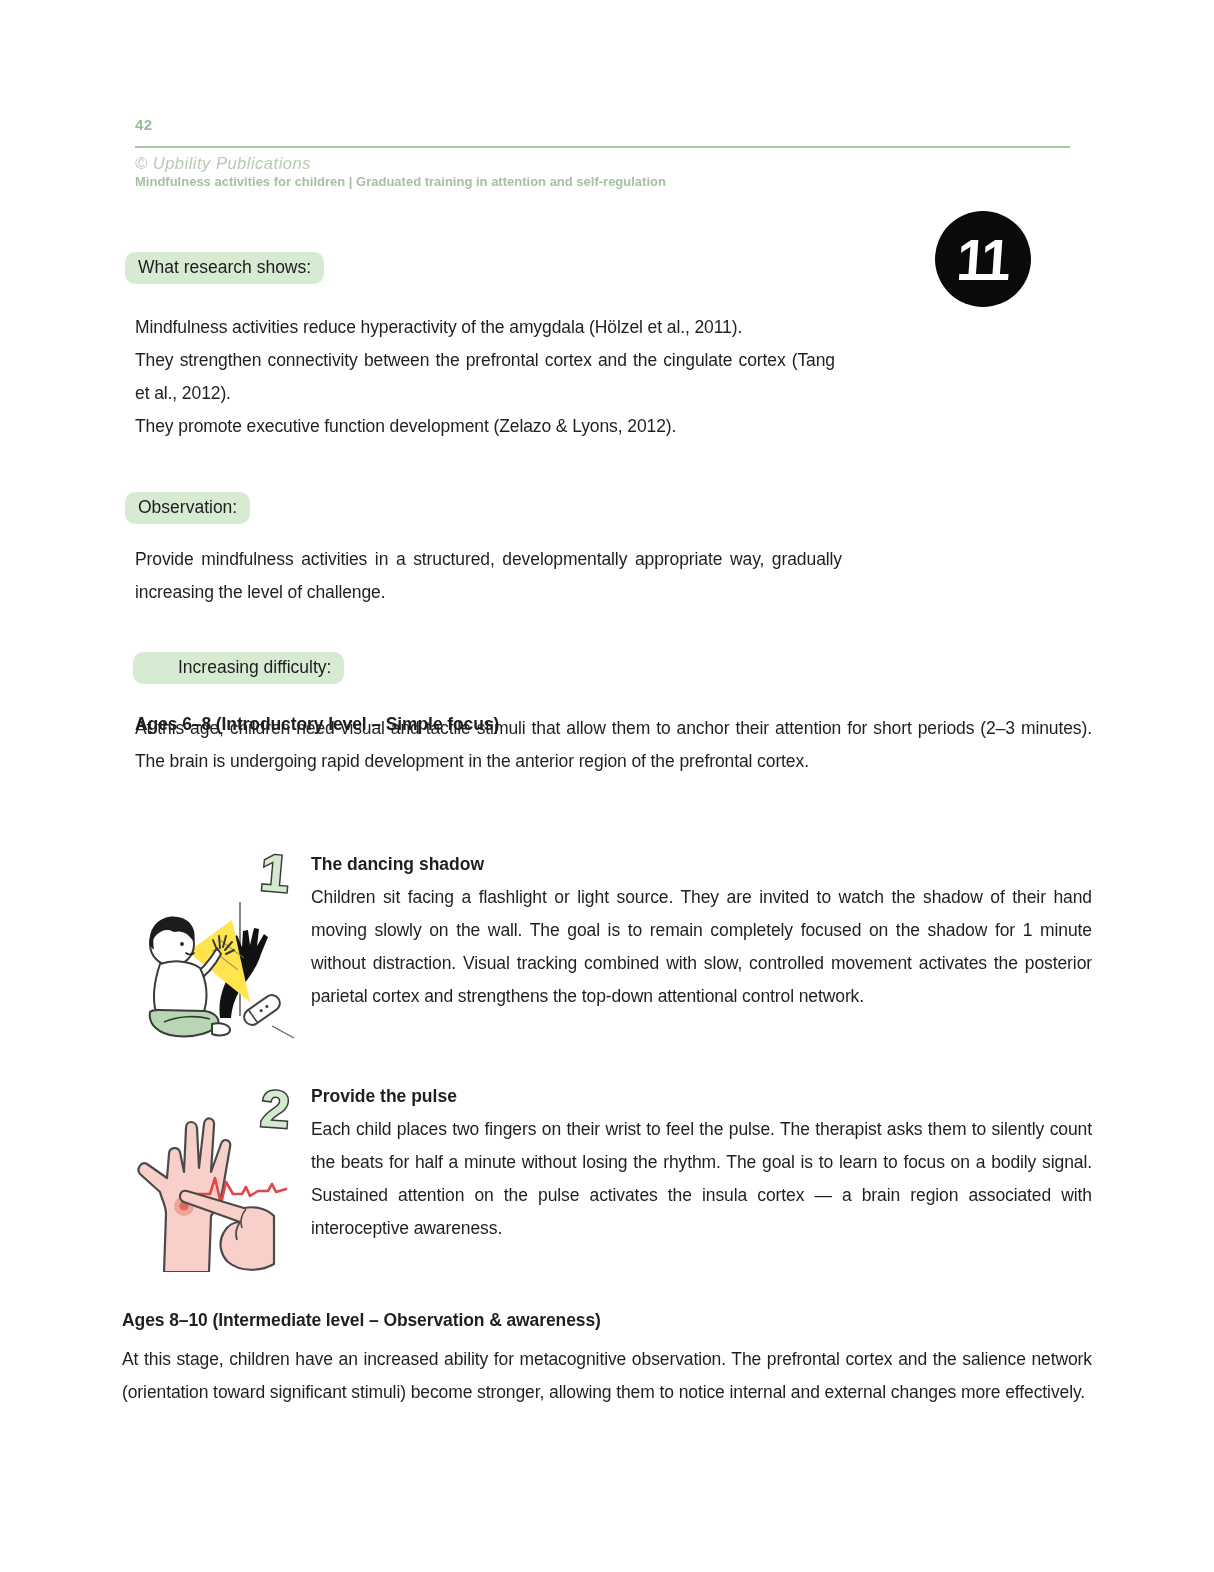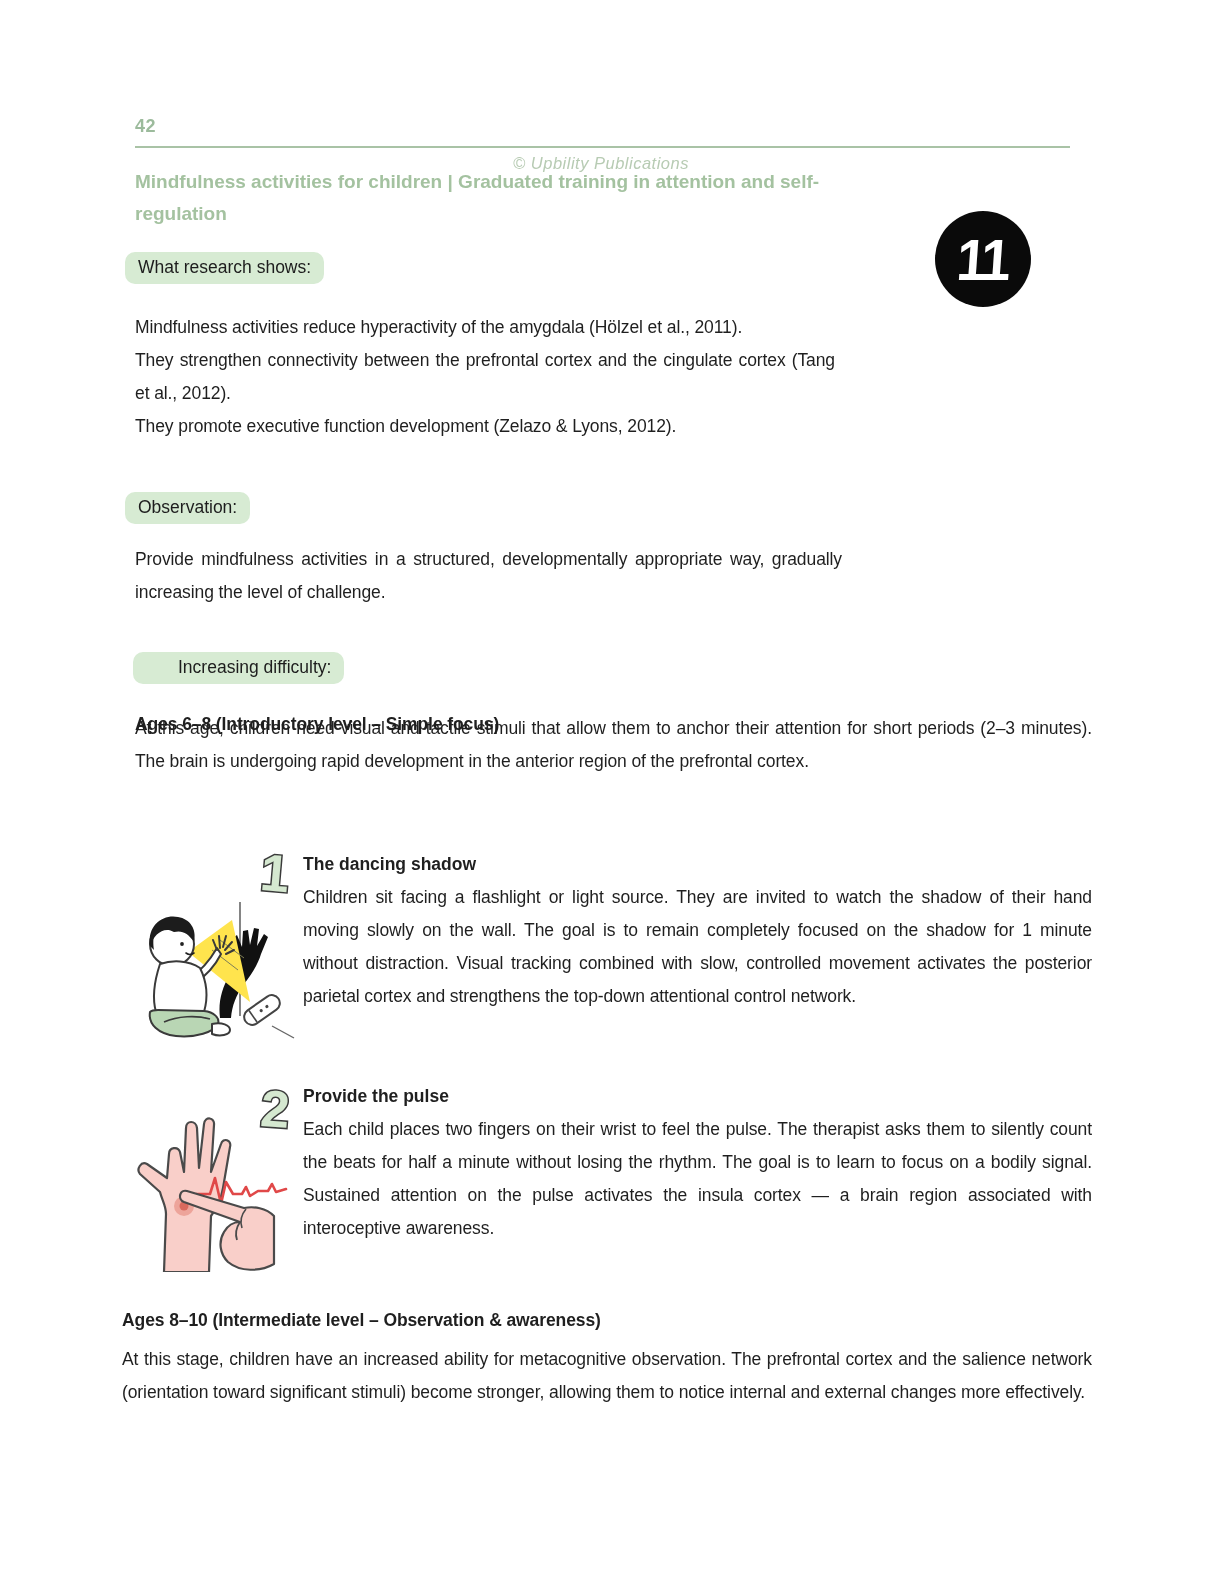--- a/index.html
+++ b/index.html
@@ -7,24 +7,24 @@
     position:relative;
     width:1214px;height:1572px;
     background:#ffffff;
     font-family:"Liberation Sans", sans-serif;
     color:#1f1f1f;
     overflow:hidden;
     margin:0 auto;
   }
   .abs{position:absolute;}
   
-  .page-number{left:135px;top:116px;font-size:18px;font-weight:bold;color:#9cbb9c;letter-spacing:.5px;}
+  .page-number{left:135px;top:116px;font-size:15px;font-weight:bold;color:#9cbb9c;letter-spacing:.5px;}
   .header-line{left:135px;top:146px;width:935px;border-top:2px solid #a9c3a6;height:0;}
-  .copyright{left:135px;top:154px;width:932px;text-align:center;font-size:16.5px;font-style:italic;color:#b7cbb3;letter-spacing:.5px;}
-  .doc-title{left:135px;top:166px;width:690px;font-size:19px;font-weight:bold;line-height:32px;color:#a4c2a0;}
+  .copyright{left:135px;top:154px;width:932px;text-align:left;font-size:16.5px;font-style:italic;color:#b7cbb3;letter-spacing:.5px;}
+  .doc-title{left:135px;top:166px;width:690px;font-size:13px;font-weight:bold;line-height:32px;color:#a4c2a0;}
   .chapter-badge{
     left:935px;top:211px;width:96px;height:96px;border-radius:50%;
     background:#0a0a0a;display:flex;align-items:center;justify-content:center;
   }
   .chapter-badge span{
     color:#ffffff;font-size:54px;font-weight:800;letter-spacing:-3px;
     transform:skewX(-4deg) scaleY(1.08);
   }
   
   .pill{
@@ -49,21 +49,21 @@
   
   .activity{display:flex;}
   .activity-1{left:120px;top:848px;width:972px;}
   .activity-2{left:120px;top:1080px;width:972px;}
   .illo-col{position:relative;width:183px;flex:0 0 183px;}
   .step-number{position:absolute;}
   .num-1{right:6px;top:-4px;}
   .num-2{right:4px;top:0px;}
   .illo-1{position:absolute;left:0px;top:50px;}
   .illo-2{position:absolute;left:0px;top:14px;}
-  .activity-text{flex:1;}
+  .activity-text{flex:1;margin-left:8px;}
   .activity-title{font-size:17.5px;font-weight:bold;line-height:33px;margin:0;}
   .activity-body{margin:0;}
 </style>
 </head>
 <body>
 
 <div class="page">
 
   <div class="abs page-number">42</div>
   <div class="abs header-line"></div>

